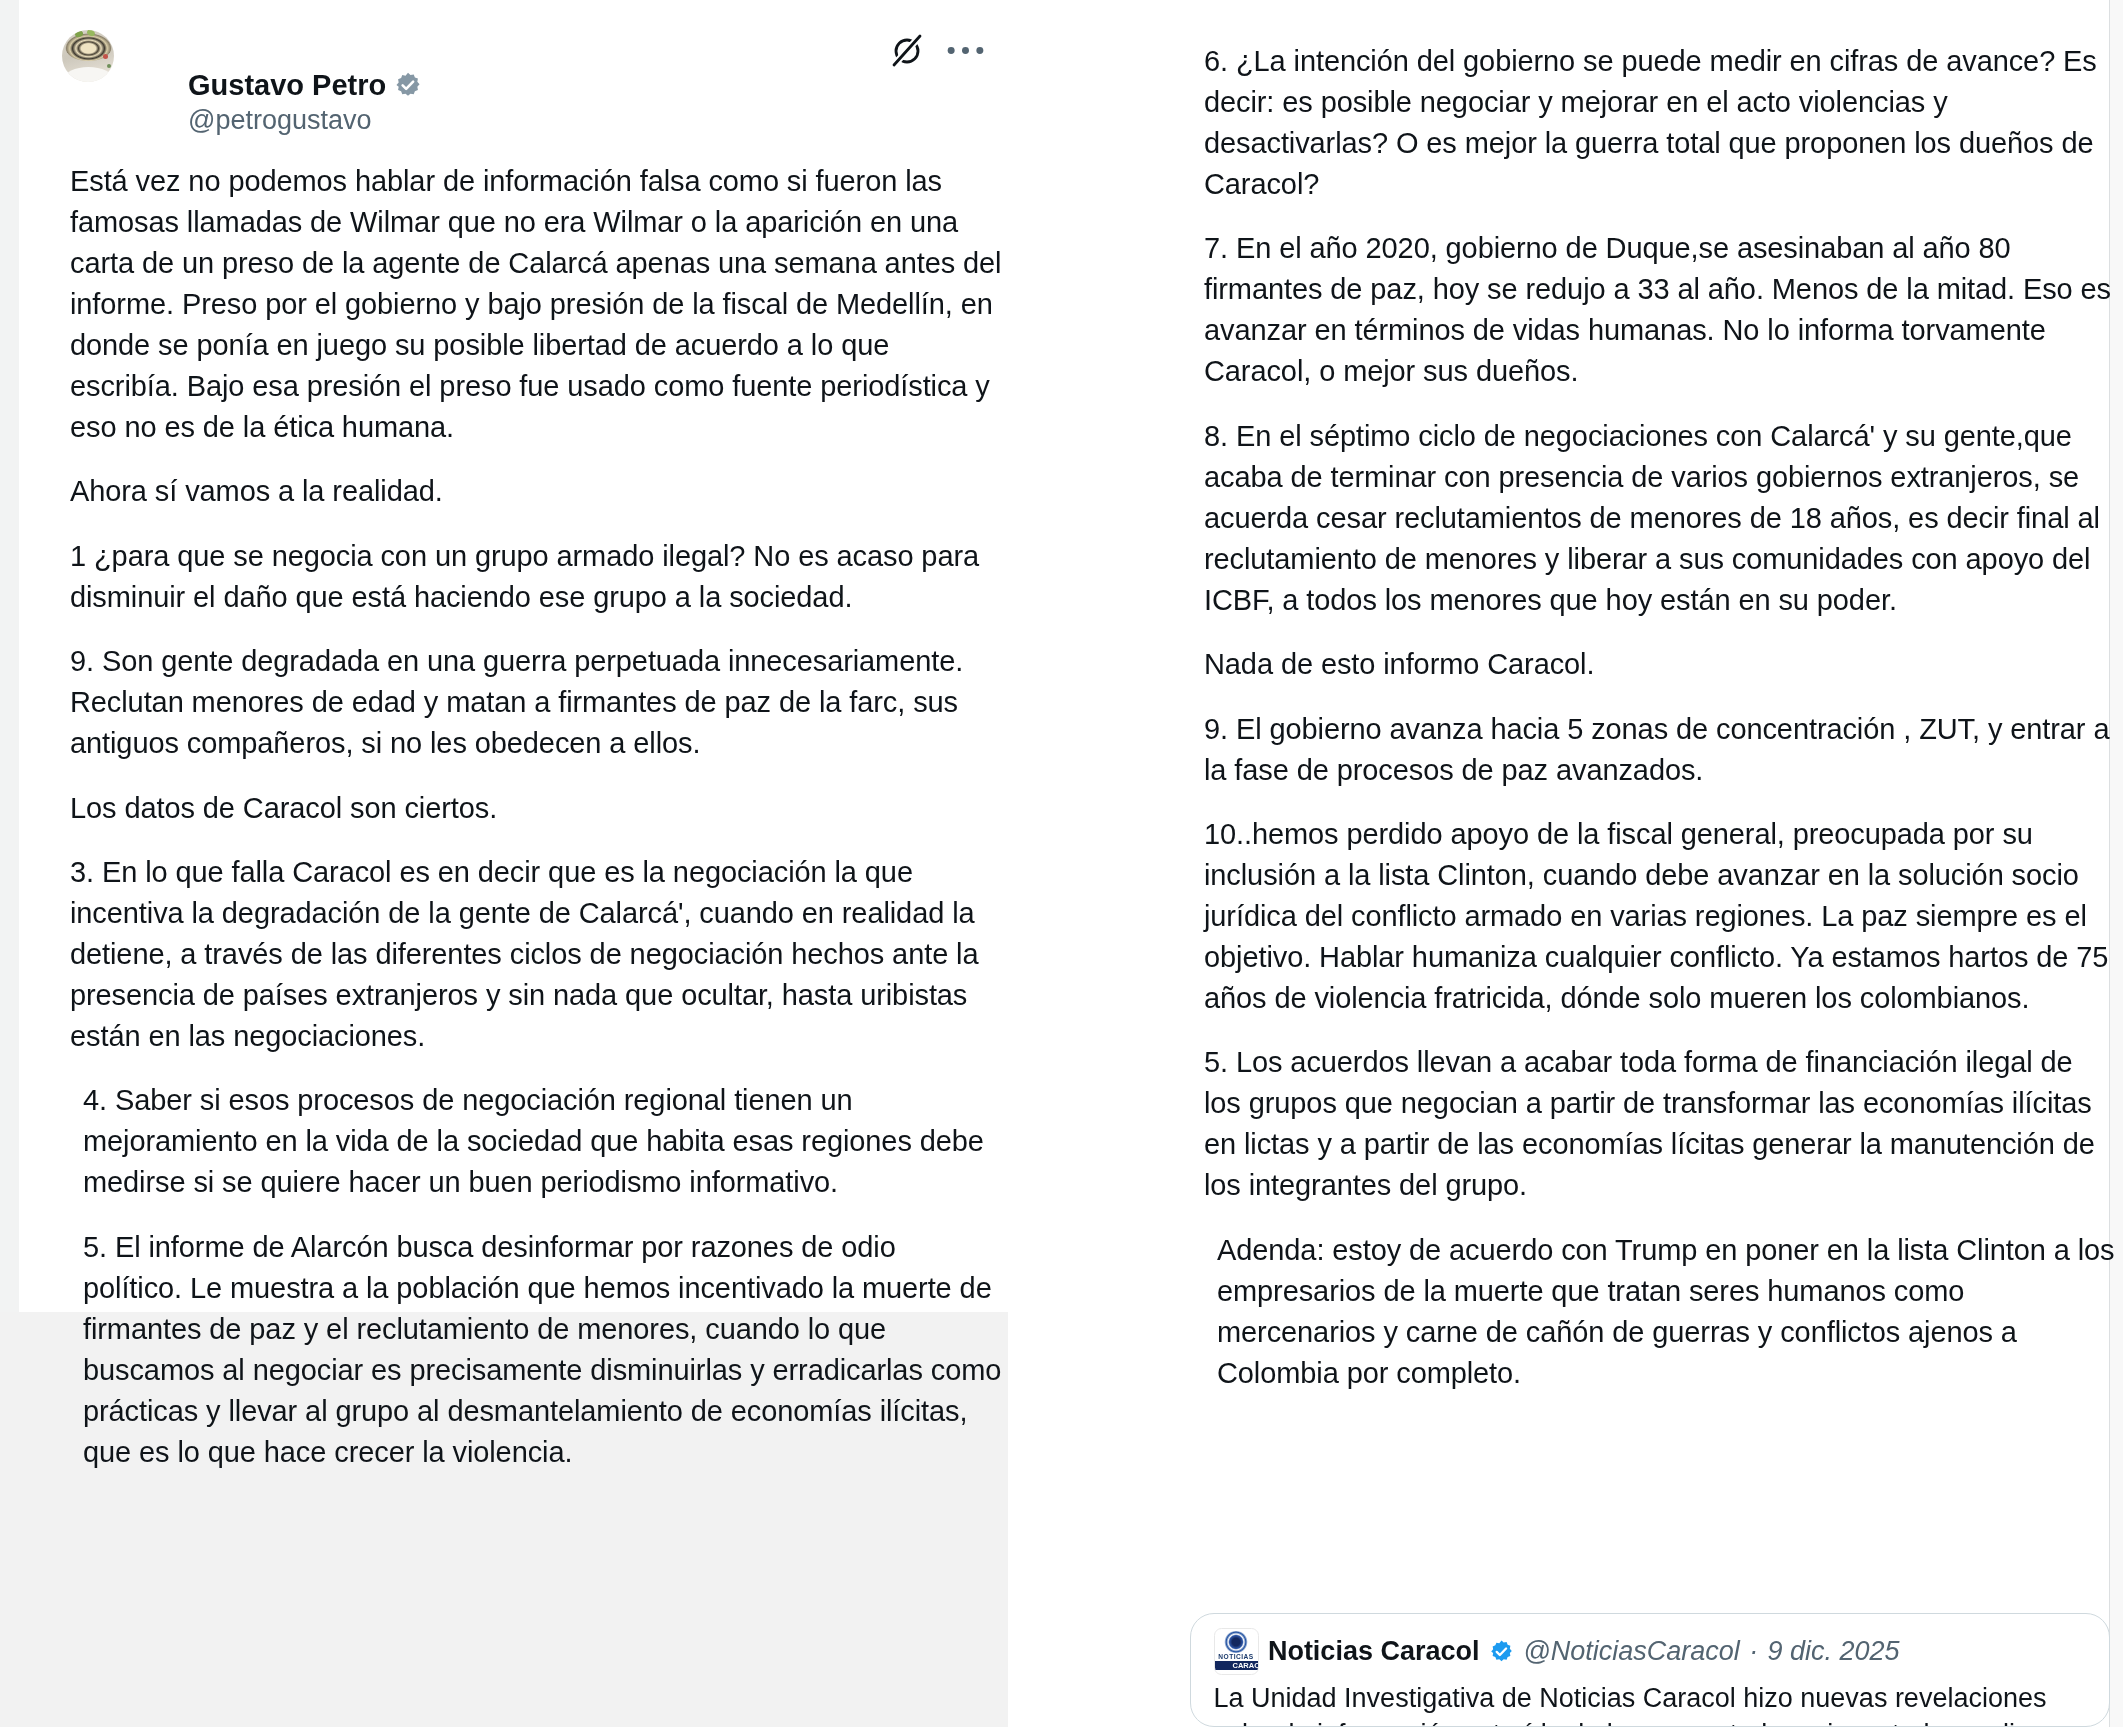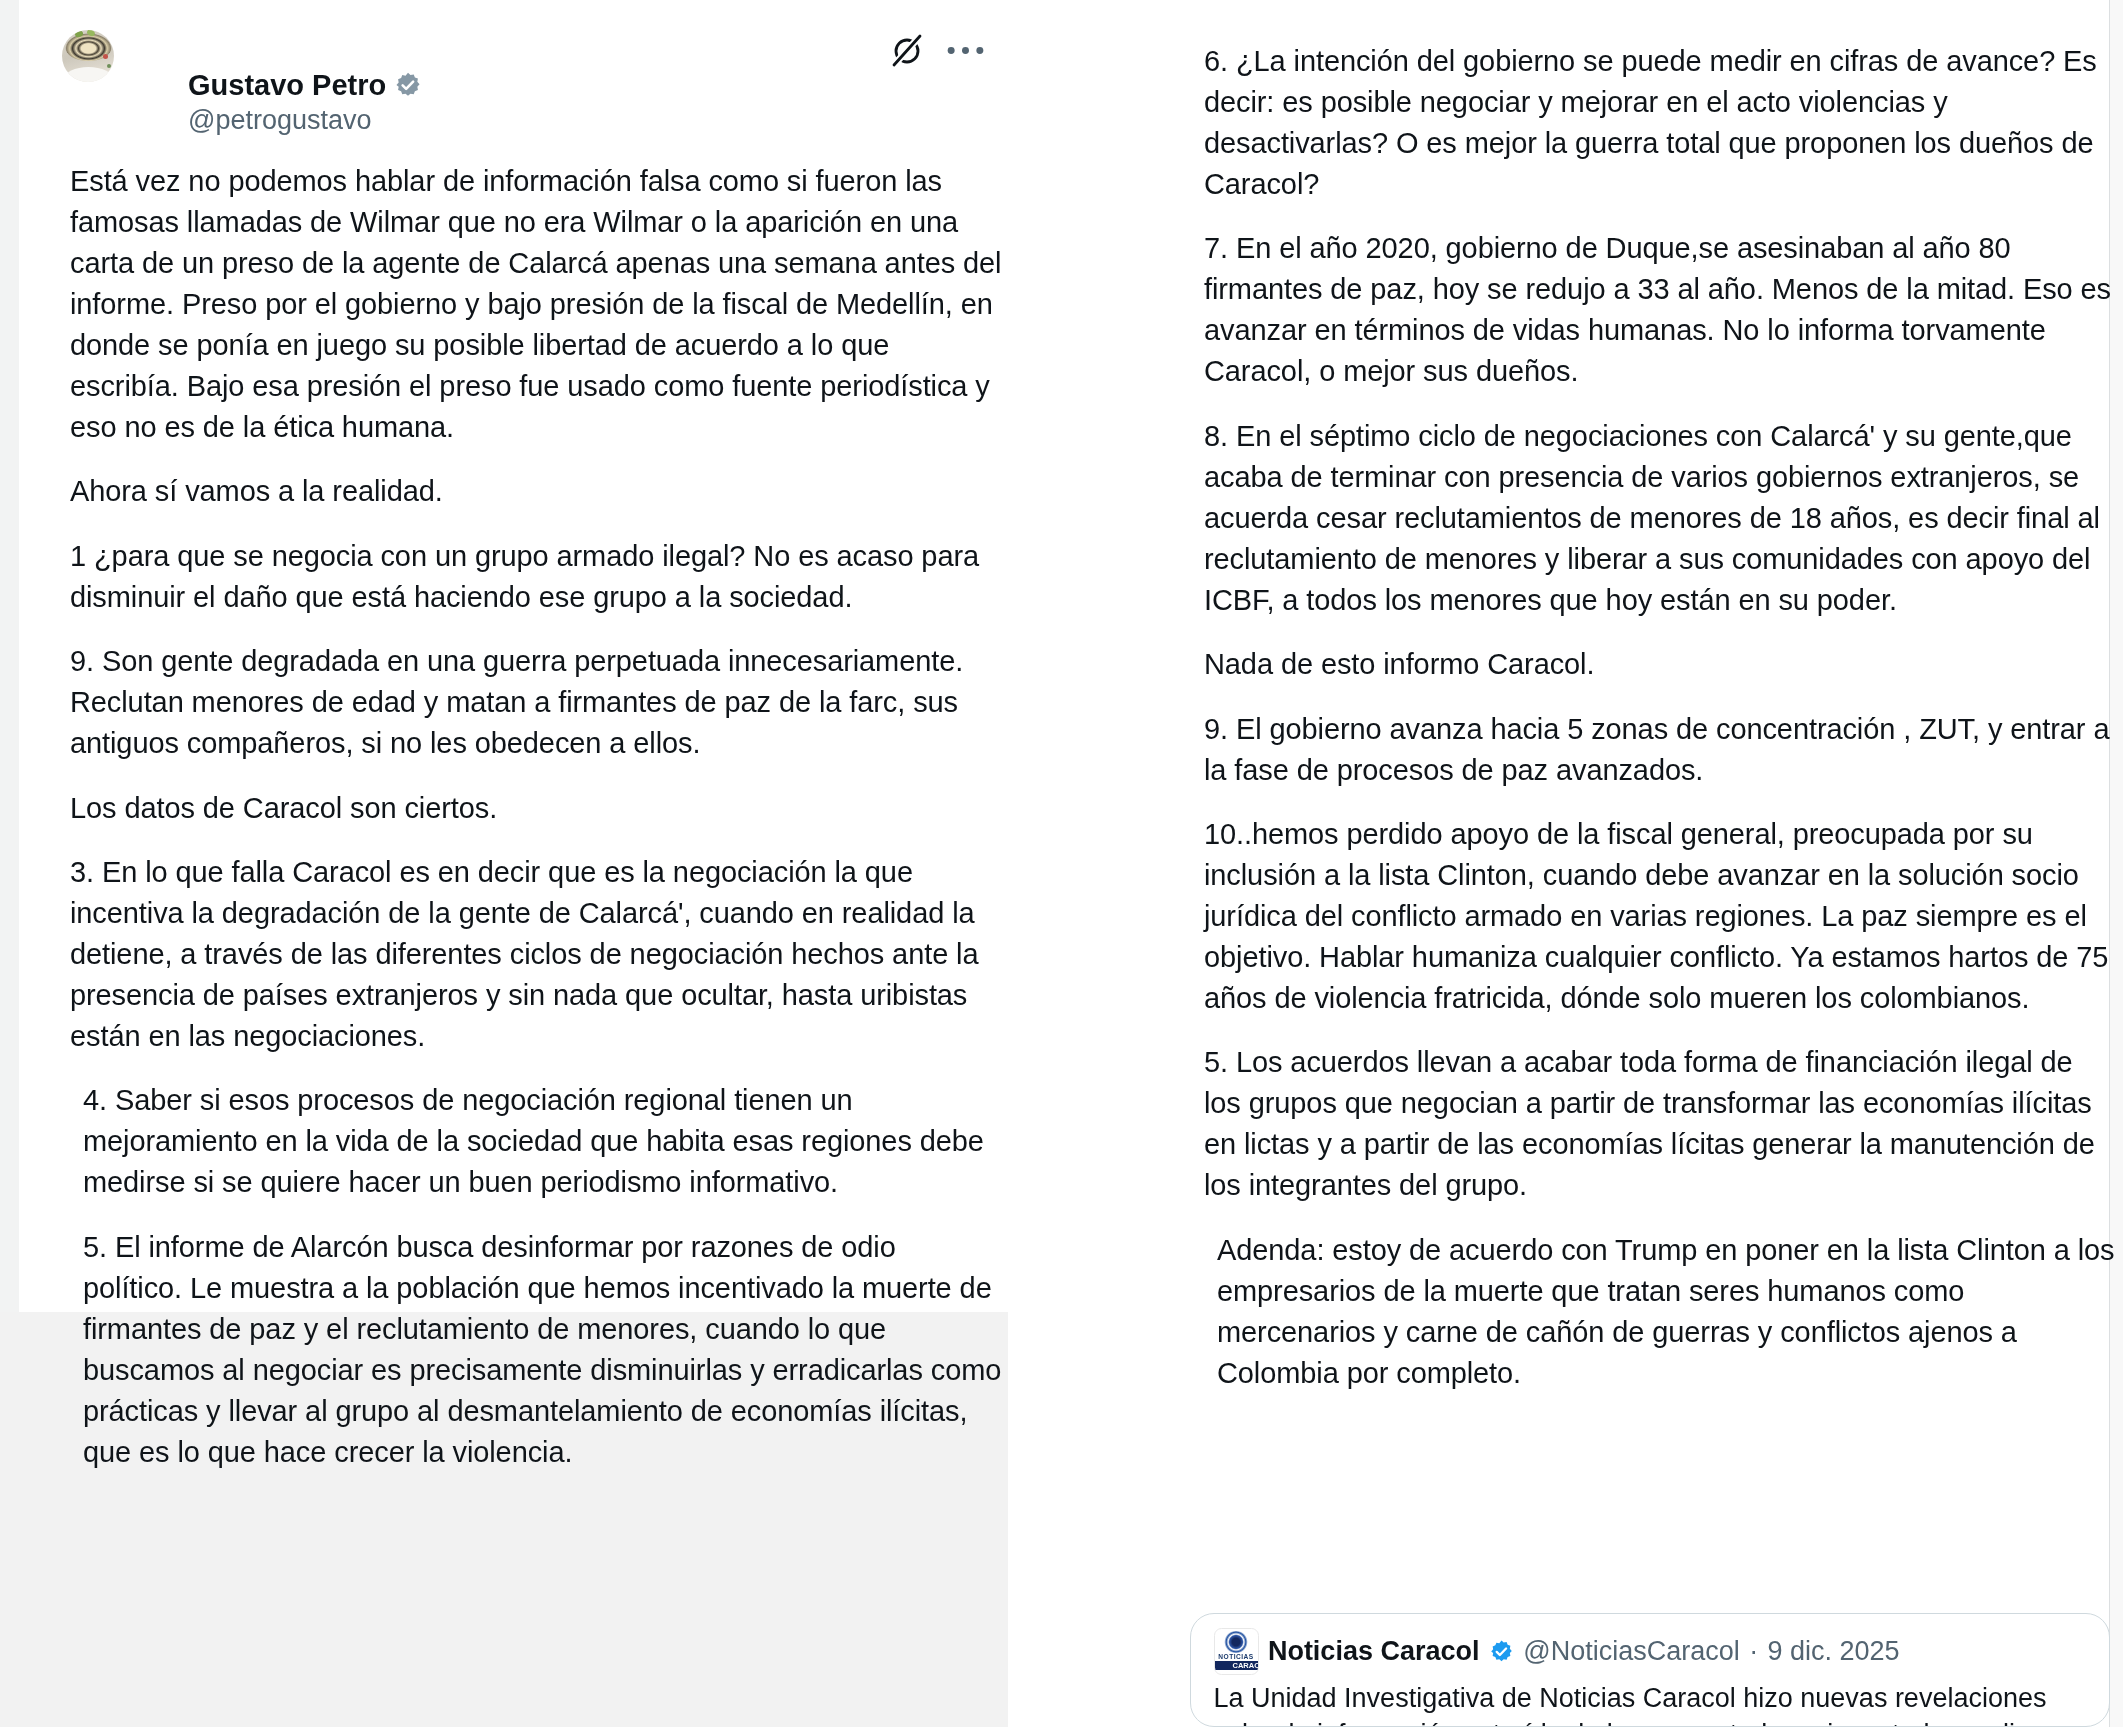--- a/index.html
+++ b/index.html
@@ -55,21 +55,21 @@
     display:flex;flex-direction:column;align-items:center;justify-content:flex-start;overflow:hidden;flex:0 0 auto;
   }
   .caracol-eye{
     width:24px;height:22.5px;margin-top:1.9px;border-radius:50%;
     background:radial-gradient(circle at 50% 50%,#12275e 24%,#2d55a5 40%,#ffffff 48%,#1e4fa0 60%,#ffffff 72%);
   }
   .caracol-top{font-size:6.6px;line-height:7.5px;font-weight:bold;color:#1b3a6b;letter-spacing:0.5px;}
   .caracol-bottom{font-size:7.5px;line-height:9.4px;font-weight:bold;color:#ffffff;background:#12275e;width:100%;text-align:left;padding-left:36px;}
   .quote-name{font-weight:bold;font-size:27px;color:#0f1419;white-space:nowrap;}
   .q-badge{width:25px;height:25px;}
-  .quote-handle,.quote-sep,.quote-date{font-size:27px;color:#536471;white-space:nowrap;}
+  .quote-handle,.quote-sep,.quote-date{font-size:27px;color:#536471;white-space:nowrap;font-style:italic;}
   .quote-text{font-size:27px;line-height:36px;color:#0f1419;margin-top:5.6px;}
 </style>
 </head>
 <body>
 
 <div class="canvas">
 
   <div class="edge-left"></div>
   <div class="edge-right"></div>
   <div class="highlight-block"></div>

